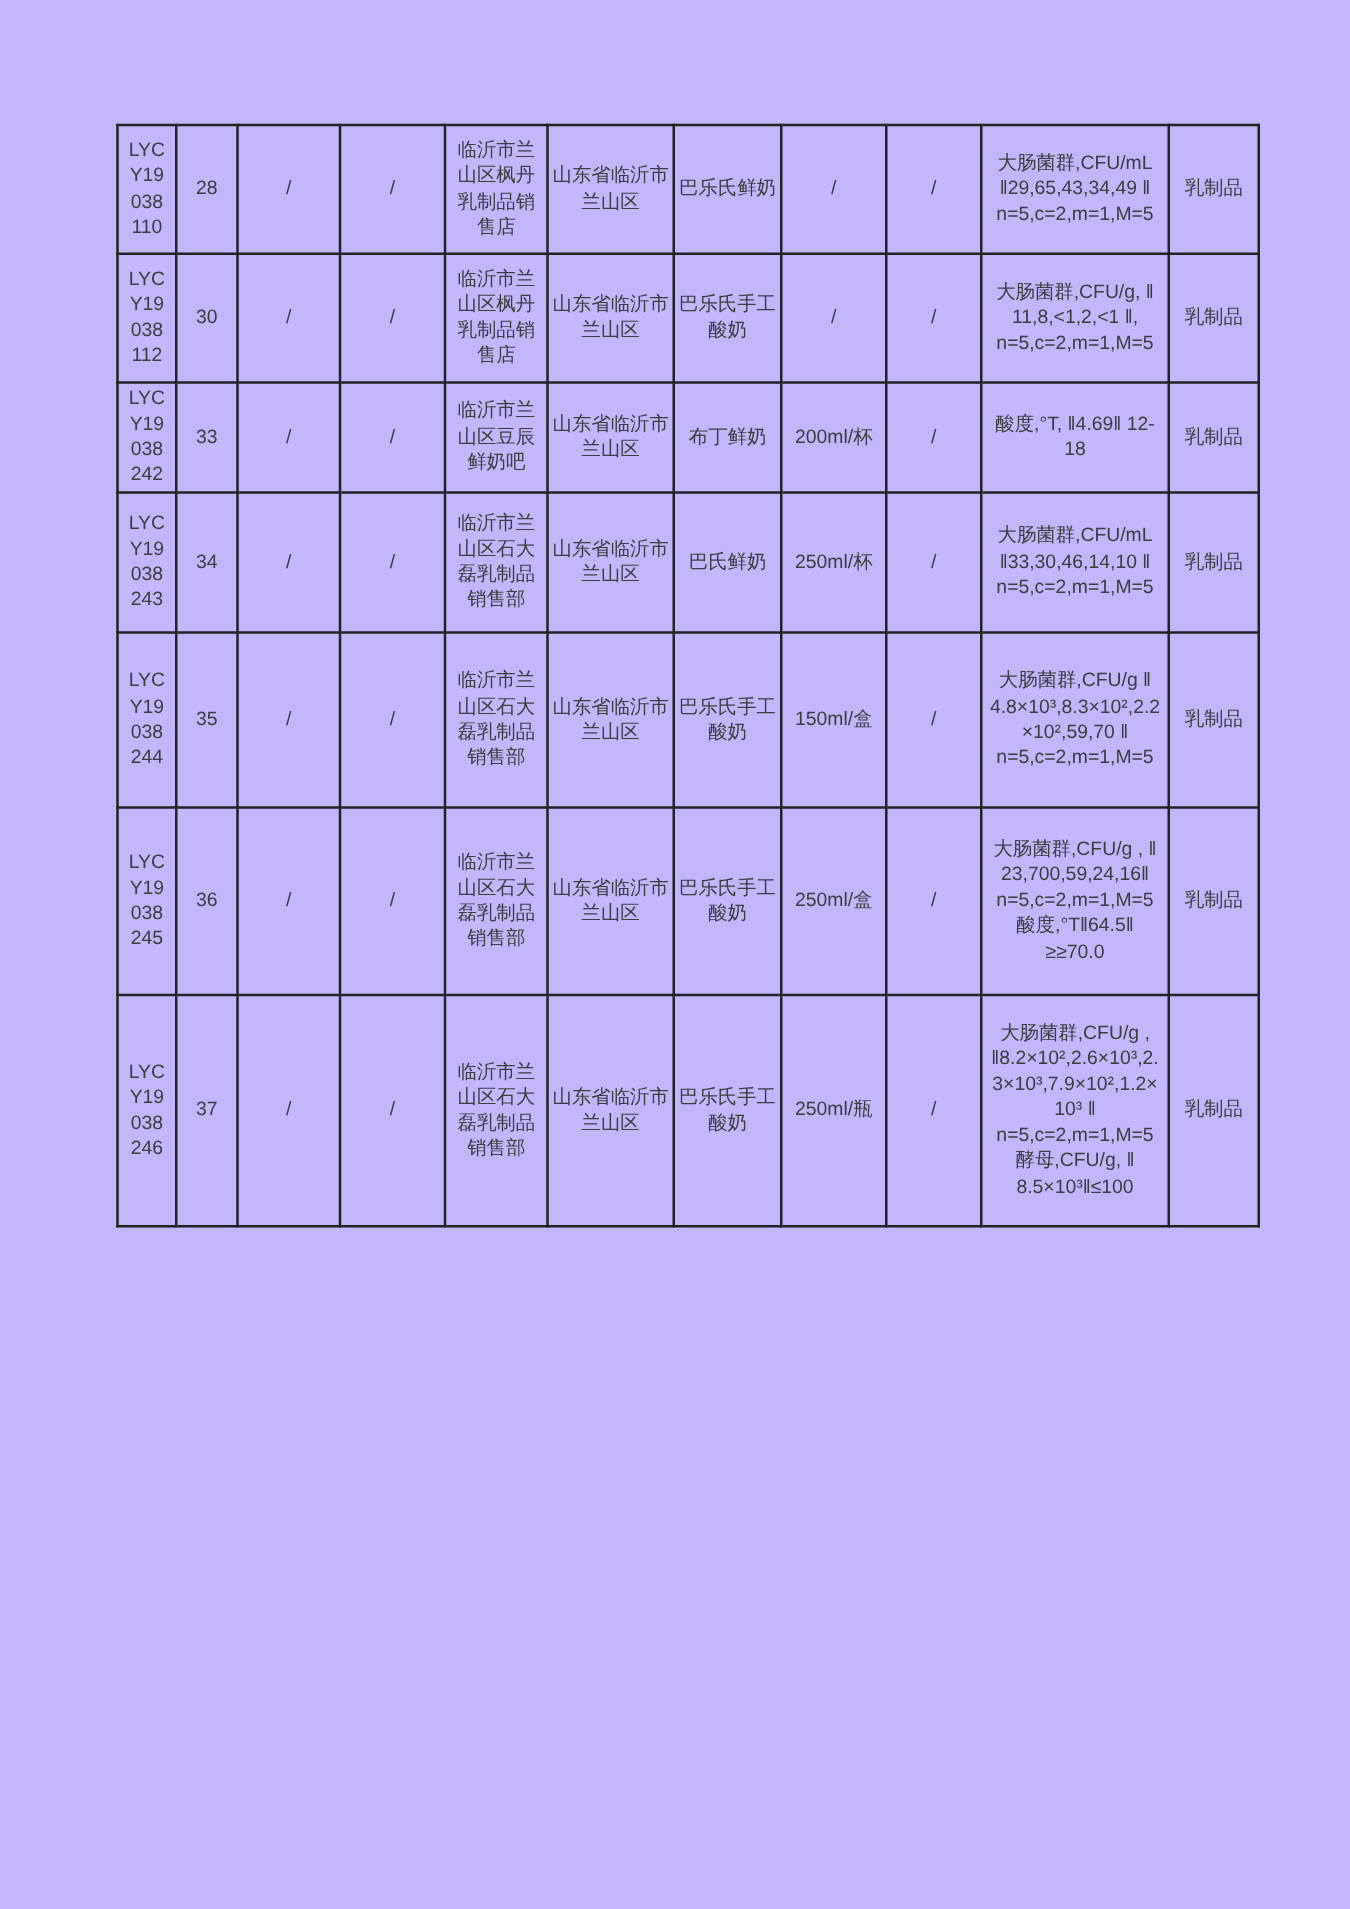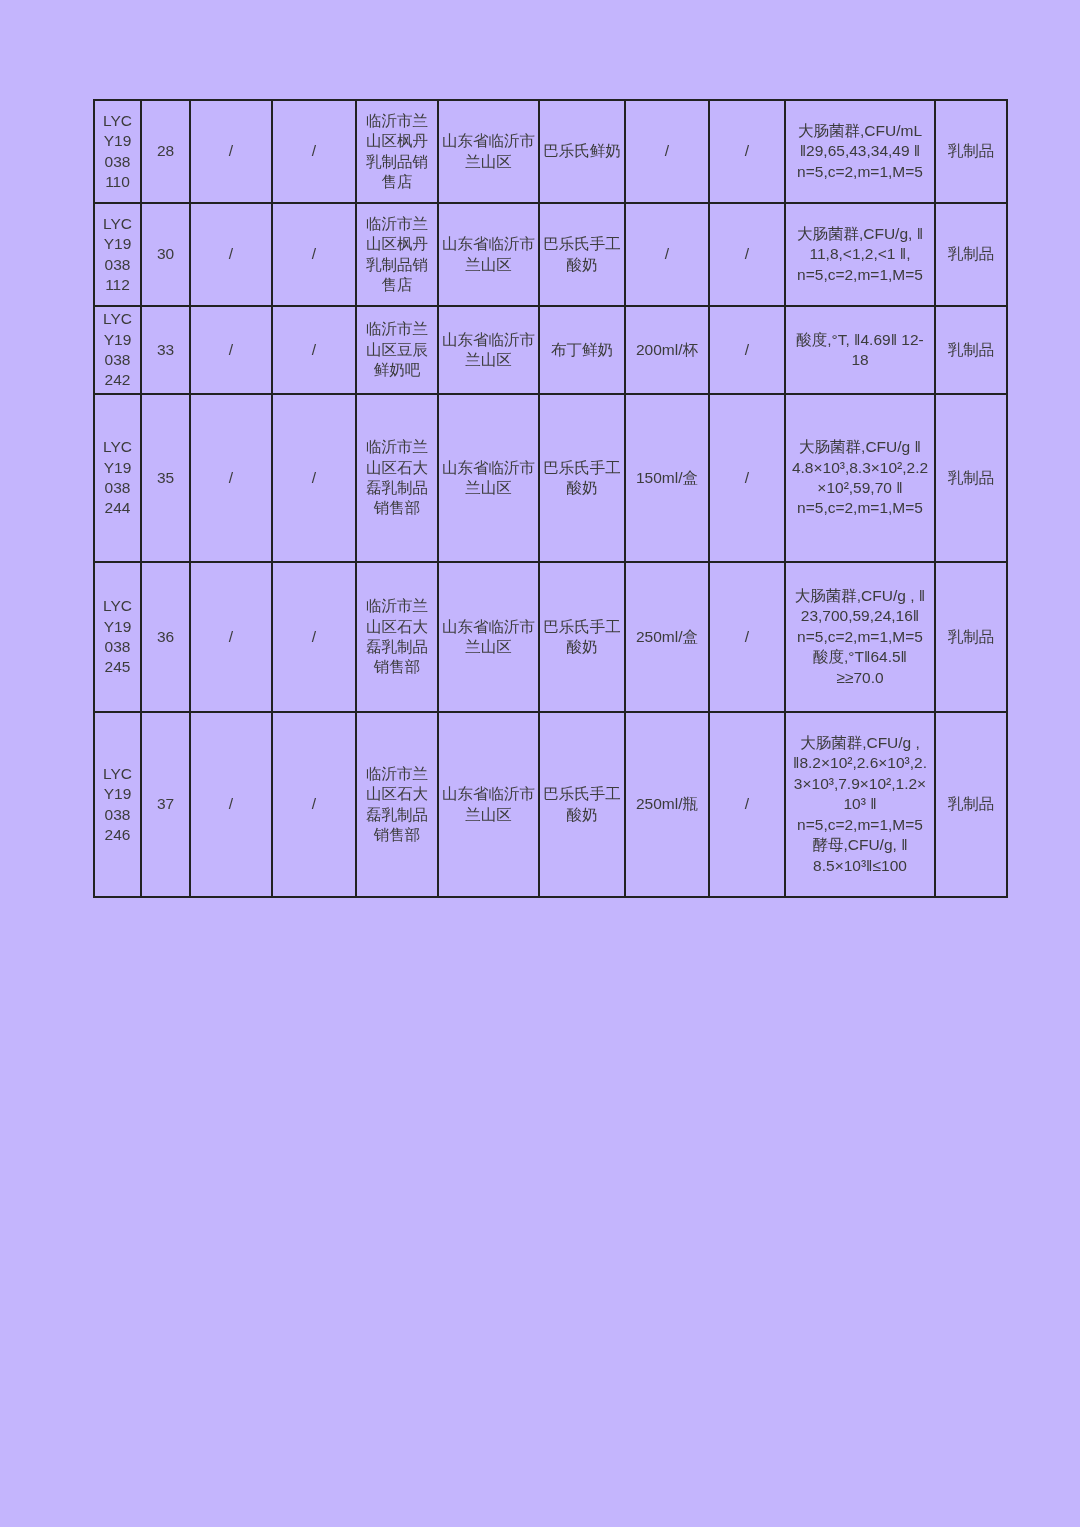--- a/index.html
+++ b/index.html
@@ -98,21 +98,34 @@
             <td class="cell-col-3">/</td>
             <td class="cell-col-4">/</td>
             <td class="cell-producer">临沂市兰山区豆辰鲜奶吧</td>
             <td class="cell-address">山东省临沂市兰山区</td>
             <td class="cell-product">布丁鲜奶</td>
             <td class="cell-spec">200ml/杯</td>
             <td class="cell-col-9">/</td>
             <td class="cell-results">酸度,°T, ‖4.69‖ 12-18</td>
             <td class="cell-category">乳制品</td>
           </tr>
-          <tr style="height: 168px;">
+          <tr style="height: 112px;">
+            <td class="cell-sample-id">LYC Y19 038 243</td>
+            <td class="cell-seq-no">34</td>
+            <td class="cell-col-3">/</td>
+            <td class="cell-col-4">/</td>
+            <td class="cell-producer">临沂市兰山区石大磊乳制品销售部</td>
+            <td class="cell-address">山东省临沂市兰山区</td>
+            <td class="cell-product">巴氏鲜奶</td>
+            <td class="cell-spec">250ml/杯</td>
+            <td class="cell-col-9">/</td>
+            <td class="cell-results">大肠菌群,CFU/mL ‖33,30,46,14,10 ‖ n=5,c=2,m=1,M=5</td>
+            <td class="cell-category">乳制品</td>
+          </tr>
+          <tr style="height: 140px;">
             <td class="cell-sample-id">LYC Y19 038 244</td>
             <td class="cell-seq-no">35</td>
             <td class="cell-col-3">/</td>
             <td class="cell-col-4">/</td>
             <td class="cell-producer">临沂市兰山区石大磊乳制品销售部</td>
             <td class="cell-address">山东省临沂市兰山区</td>
             <td class="cell-product">巴乐氏手工酸奶</td>
             <td class="cell-spec">150ml/盒</td>
             <td class="cell-col-9">/</td>
             <td class="cell-results">大肠菌群,CFU/g ‖ 4.8×10³,8.3×10²,2.2×10²,59,70 ‖ n=5,c=2,m=1,M=5</td>

